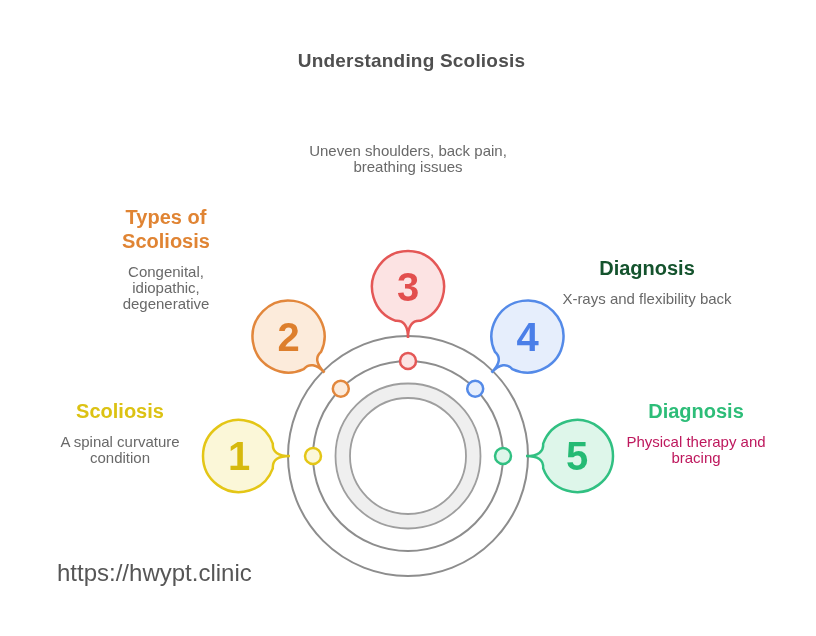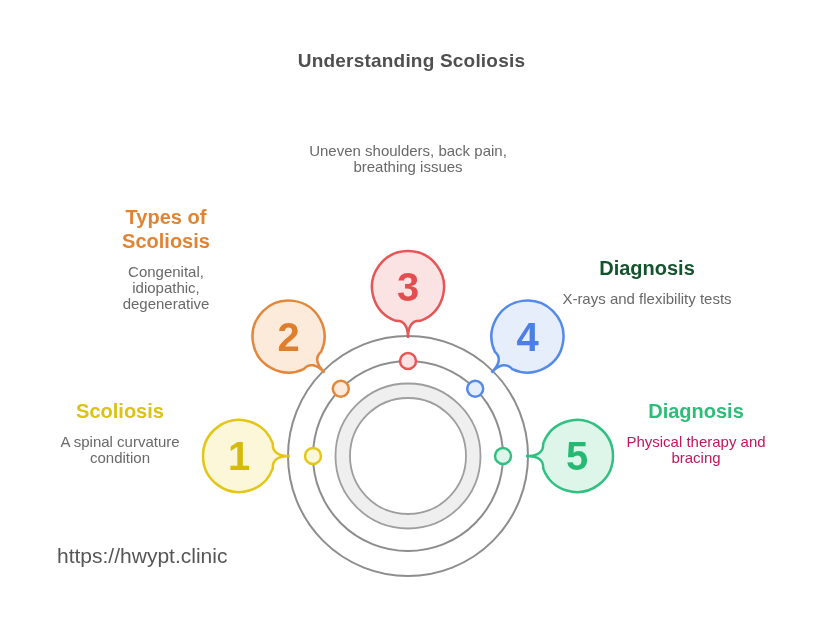--- a/index.html
+++ b/index.html
@@ -9,21 +9,21 @@
   }
   #diagram-svg{position:absolute;left:0;top:0;}
   .page-title{
     position:absolute;left:7px;right:0;top:50px;text-align:center;
     font-size:19px;font-weight:bold;letter-spacing:.2px;
   }
   .step-block{position:absolute;text-align:center;}
   .step-heading{font-size:20px;font-weight:bold;line-height:24px;}
   .step-desc{margin-top:11px;font-size:15px;line-height:16px;}
   .step-num{font-weight:bold;}
-  .site-url{position:absolute;left:57px;top:544px;font-size:21px;text-align:center;}
+  .site-url{position:absolute;left:57px;top:559px;font-size:24px;text-align:center;}
   
   .pos-scoliosis{left:40px;top:399px;width:160px;}
   .pos-types{left:96px;top:205px;width:140px;}
   .pos-symptoms{left:308px;top:132px;width:200px;}
   .pos-diagnosis{left:562px;top:256px;width:170px;}
   .pos-treatment{left:611px;top:399px;width:170px;}
 </style>
 </head>
 <body>
 
@@ -67,21 +67,21 @@
     <div class="step-heading" style="color: rgb(220, 194, 19);">Scoliosis</div>
     <div class="step-desc" style="color: rgb(105, 105, 105);">A spinal curvature condition</div>
   </div>
 
   <div class="step-block pos-symptoms">
     <div class="step-desc" style="color: rgb(105, 105, 105);">Uneven shoulders, back pain, breathing issues</div>
   </div>
 
   <div class="step-block pos-diagnosis">
     <div class="step-heading" style="color: #14532d;">Diagnosis</div>
-    <div class="step-desc" style="color: rgb(105, 105, 105);">X-rays and flexibility tests</div>
+    <div class="step-desc" style="color: rgb(105, 105, 105);">X-rays and flexibility back</div>
   </div>
 
   <div class="step-block pos-treatment">
     <div class="step-heading" style="color: rgb(45, 189, 120);">Diagnosis</div>
     <div class="step-desc" style="color: #be185d;">Physical therapy and bracing</div>
   </div>
 
   <div class="site-url" style="color: rgb(86, 86, 86);">https://hwypt.clinic</div>
 </div>
 

